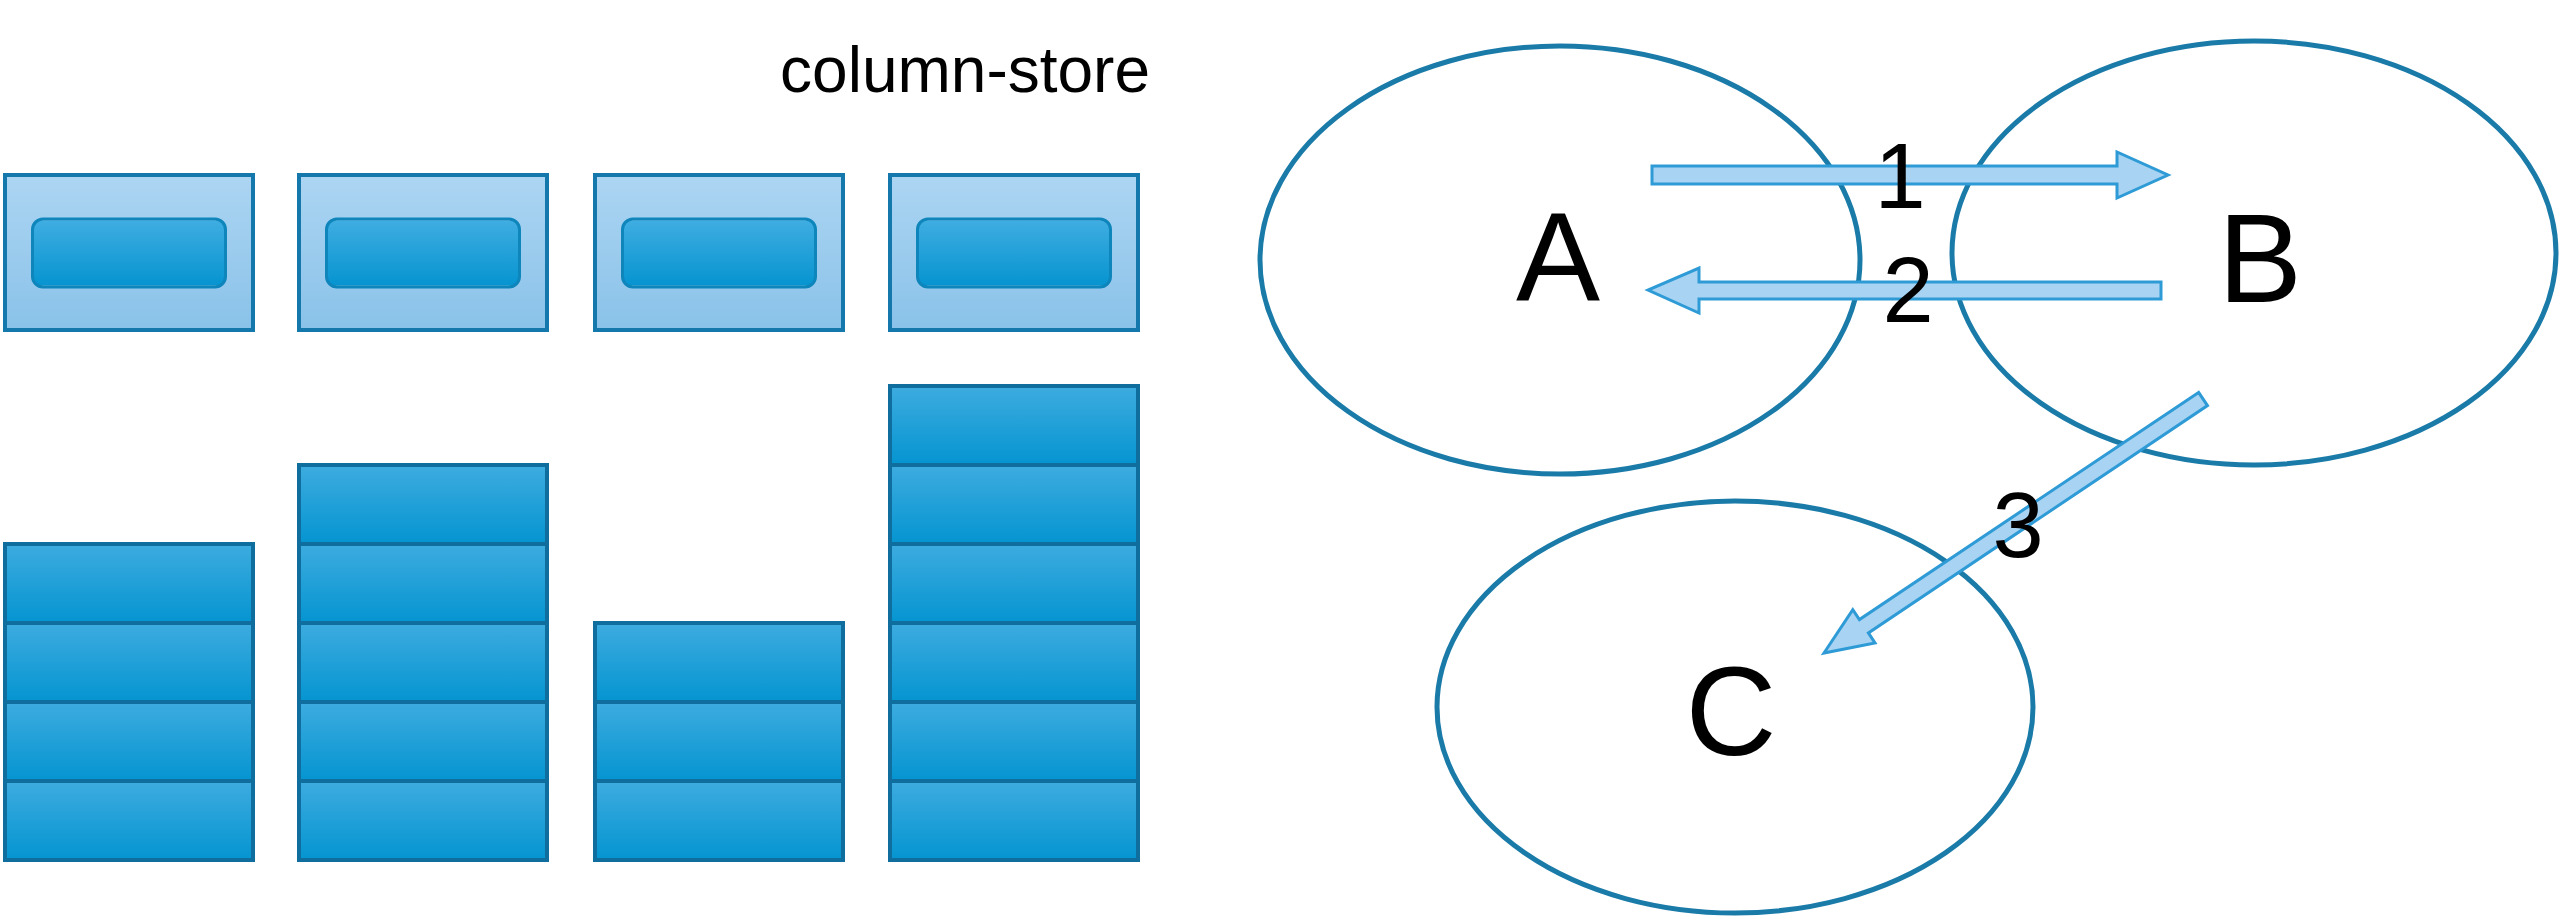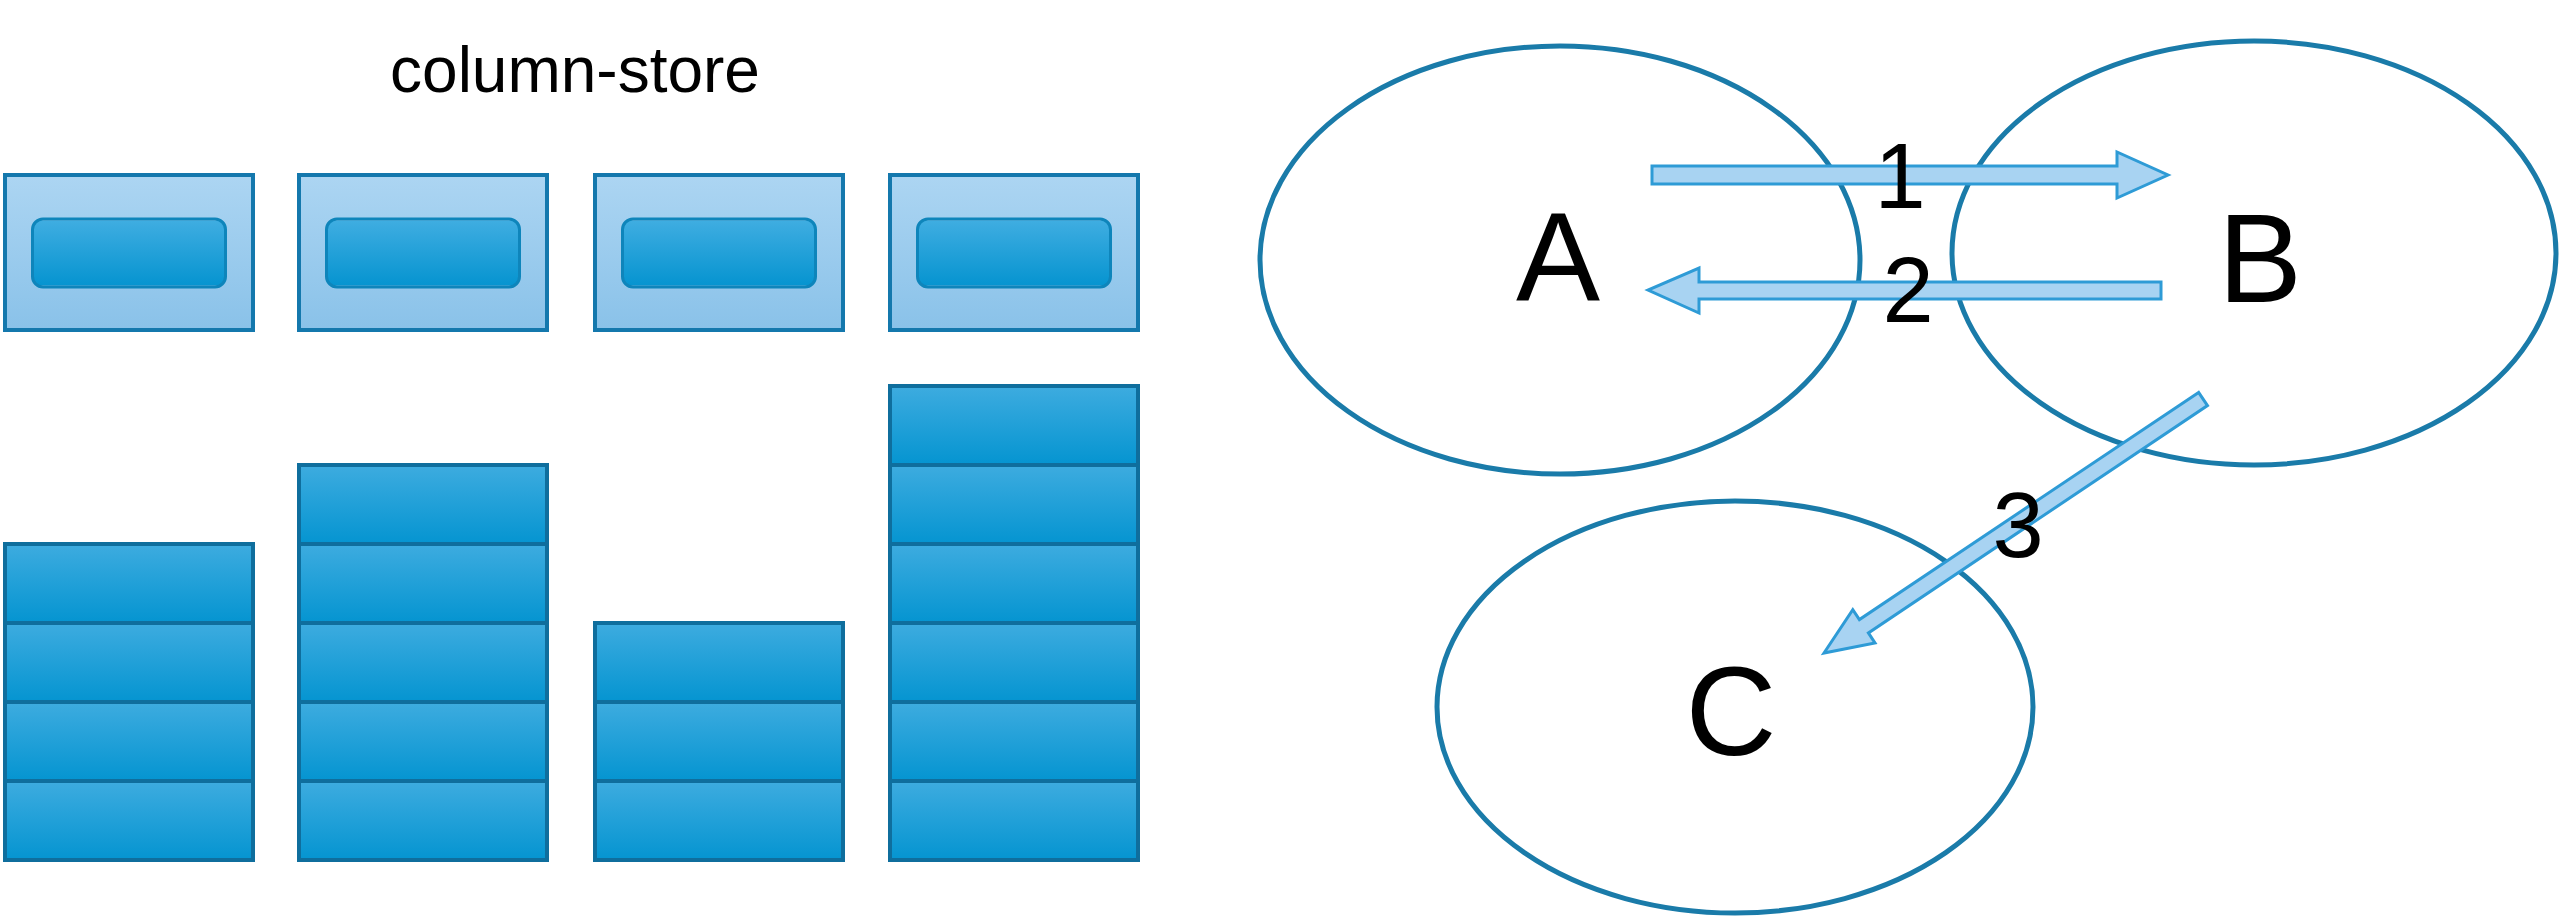--- a/index.html
+++ b/index.html
@@ -22,21 +22,21 @@
   }
   html,body{margin:0;padding:0;background:#fff;}
   .stage{
     position:relative;width:2560px;height:921px;overflow:hidden;
     background:var(--c-canvas-bg);
     font-family:"Liberation Sans",sans-serif;
   }
   
   .cs-title{
     position:absolute;left:0;top:38px;width:1150px;
-    text-align:center;font-size:64px;line-height:64px;
+    text-align:right;font-size:64px;line-height:64px;
     color:var(--c-title-text);white-space:nowrap;
   }
   .hdr-box{
     position:absolute;top:173px;width:252px;height:159px;
     box-sizing:border-box;border:4px solid var(--c-box-border);
     background:linear-gradient(180deg,var(--c-box-fill-top) 0%,var(--c-box-fill-bottom) 100%);
   }
   .hdr-pill{
     position:absolute;left:50%;top:50%;transform:translate(-50%,-50%);
     width:196px;height:71px;box-sizing:border-box;

